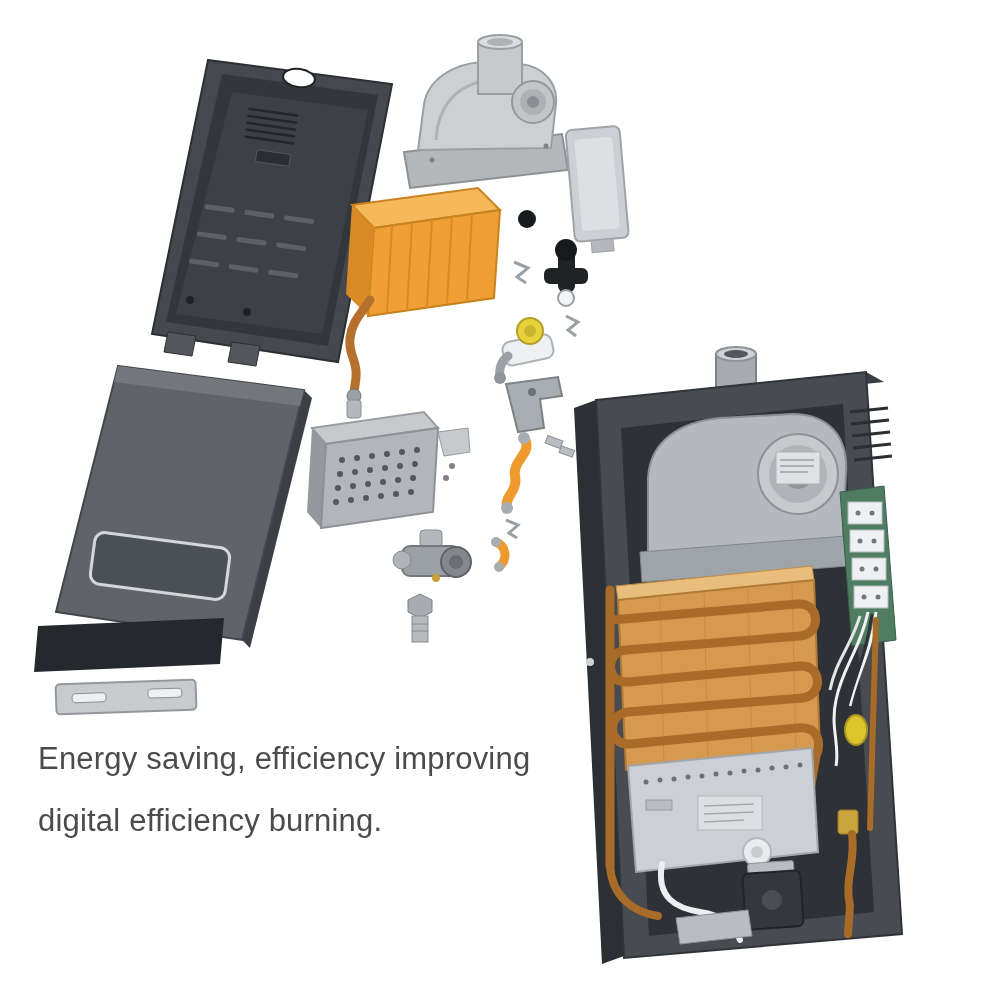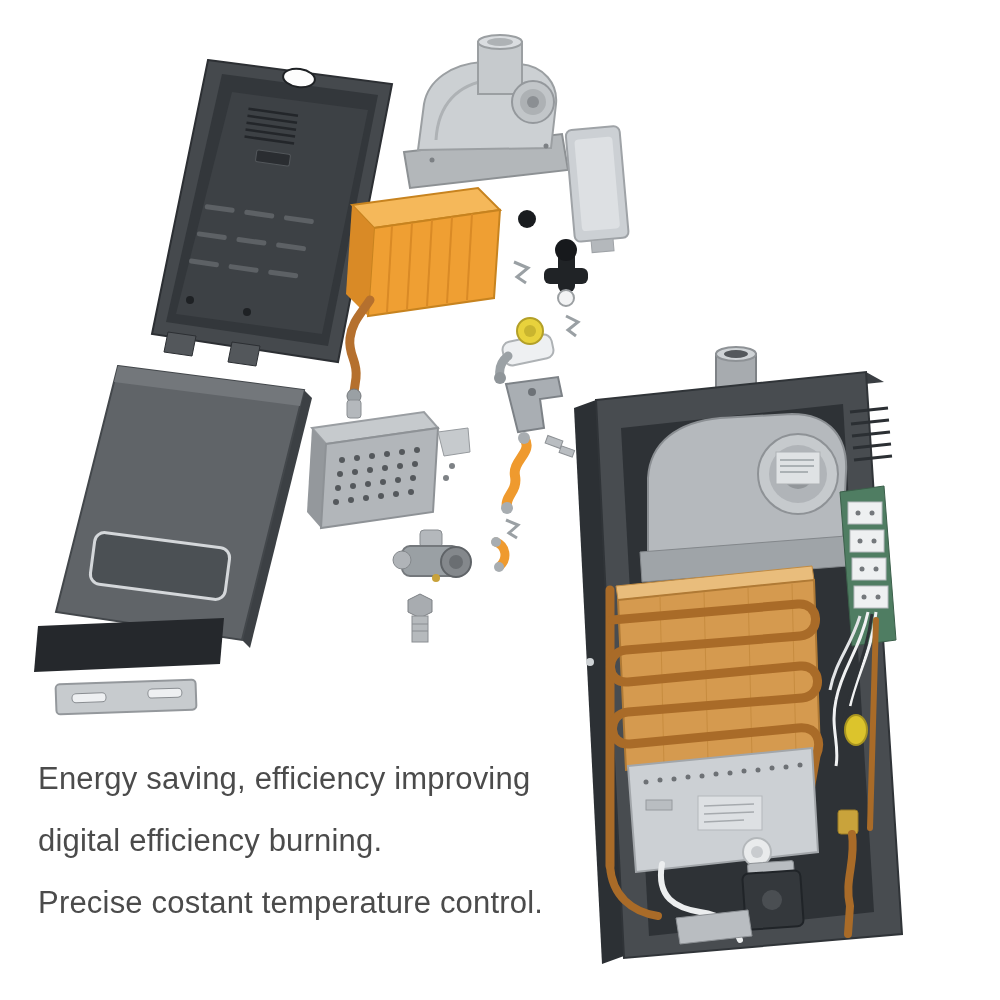--- a/index.html
+++ b/index.html
@@ -2,21 +2,21 @@
 <html><head>
 <meta charset="utf-8">
 <style>
   html,body{margin:0;padding:0;background:#ffffff;}
   .stage{
     position:relative;width:1000px;height:1000px;background:#ffffff;
     font-family:"Liberation Sans",sans-serif;overflow:hidden;
   }
   .art{position:absolute;left:0;top:0;width:1000px;height:1000px;}
   .caption{
-    position:absolute;left:38px;top:748px;color:#4b4b4b;
+    position:absolute;left:38px;top:728px;color:#4b4b4b;
     font-size:31px;line-height:62px;letter-spacing:0.2px;
   }
   .caption p{margin:0;}
 </style>
 </head>
 <body>
 
 <div class="stage">
 
   <svg class="art" viewBox="0 0 1000 1000" xmlns="http://www.w3.org/2000/svg">
@@ -288,16 +288,15 @@
         <path d="M872,614 C866,660 848,690 842,730" fill="none" stroke="#2e3236" stroke-width="3"></path>
         <path d="M876,620 L870,828" fill="none" stroke="#a96b28" stroke-width="6" stroke-linecap="round"></path>
         <ellipse cx="856" cy="730" rx="11" ry="15" fill="#dcc42c" stroke="#a89420" stroke-width="2"></ellipse>
       </g>
     </g>
   </svg>
 
   <div class="caption">
     <p>Energy saving, efficiency improving</p>
     <p>digital efficiency burning.</p>
-    <p>Precise costant temperature control.</p>
   </div>
 
 </div>
 
 </body></html>

